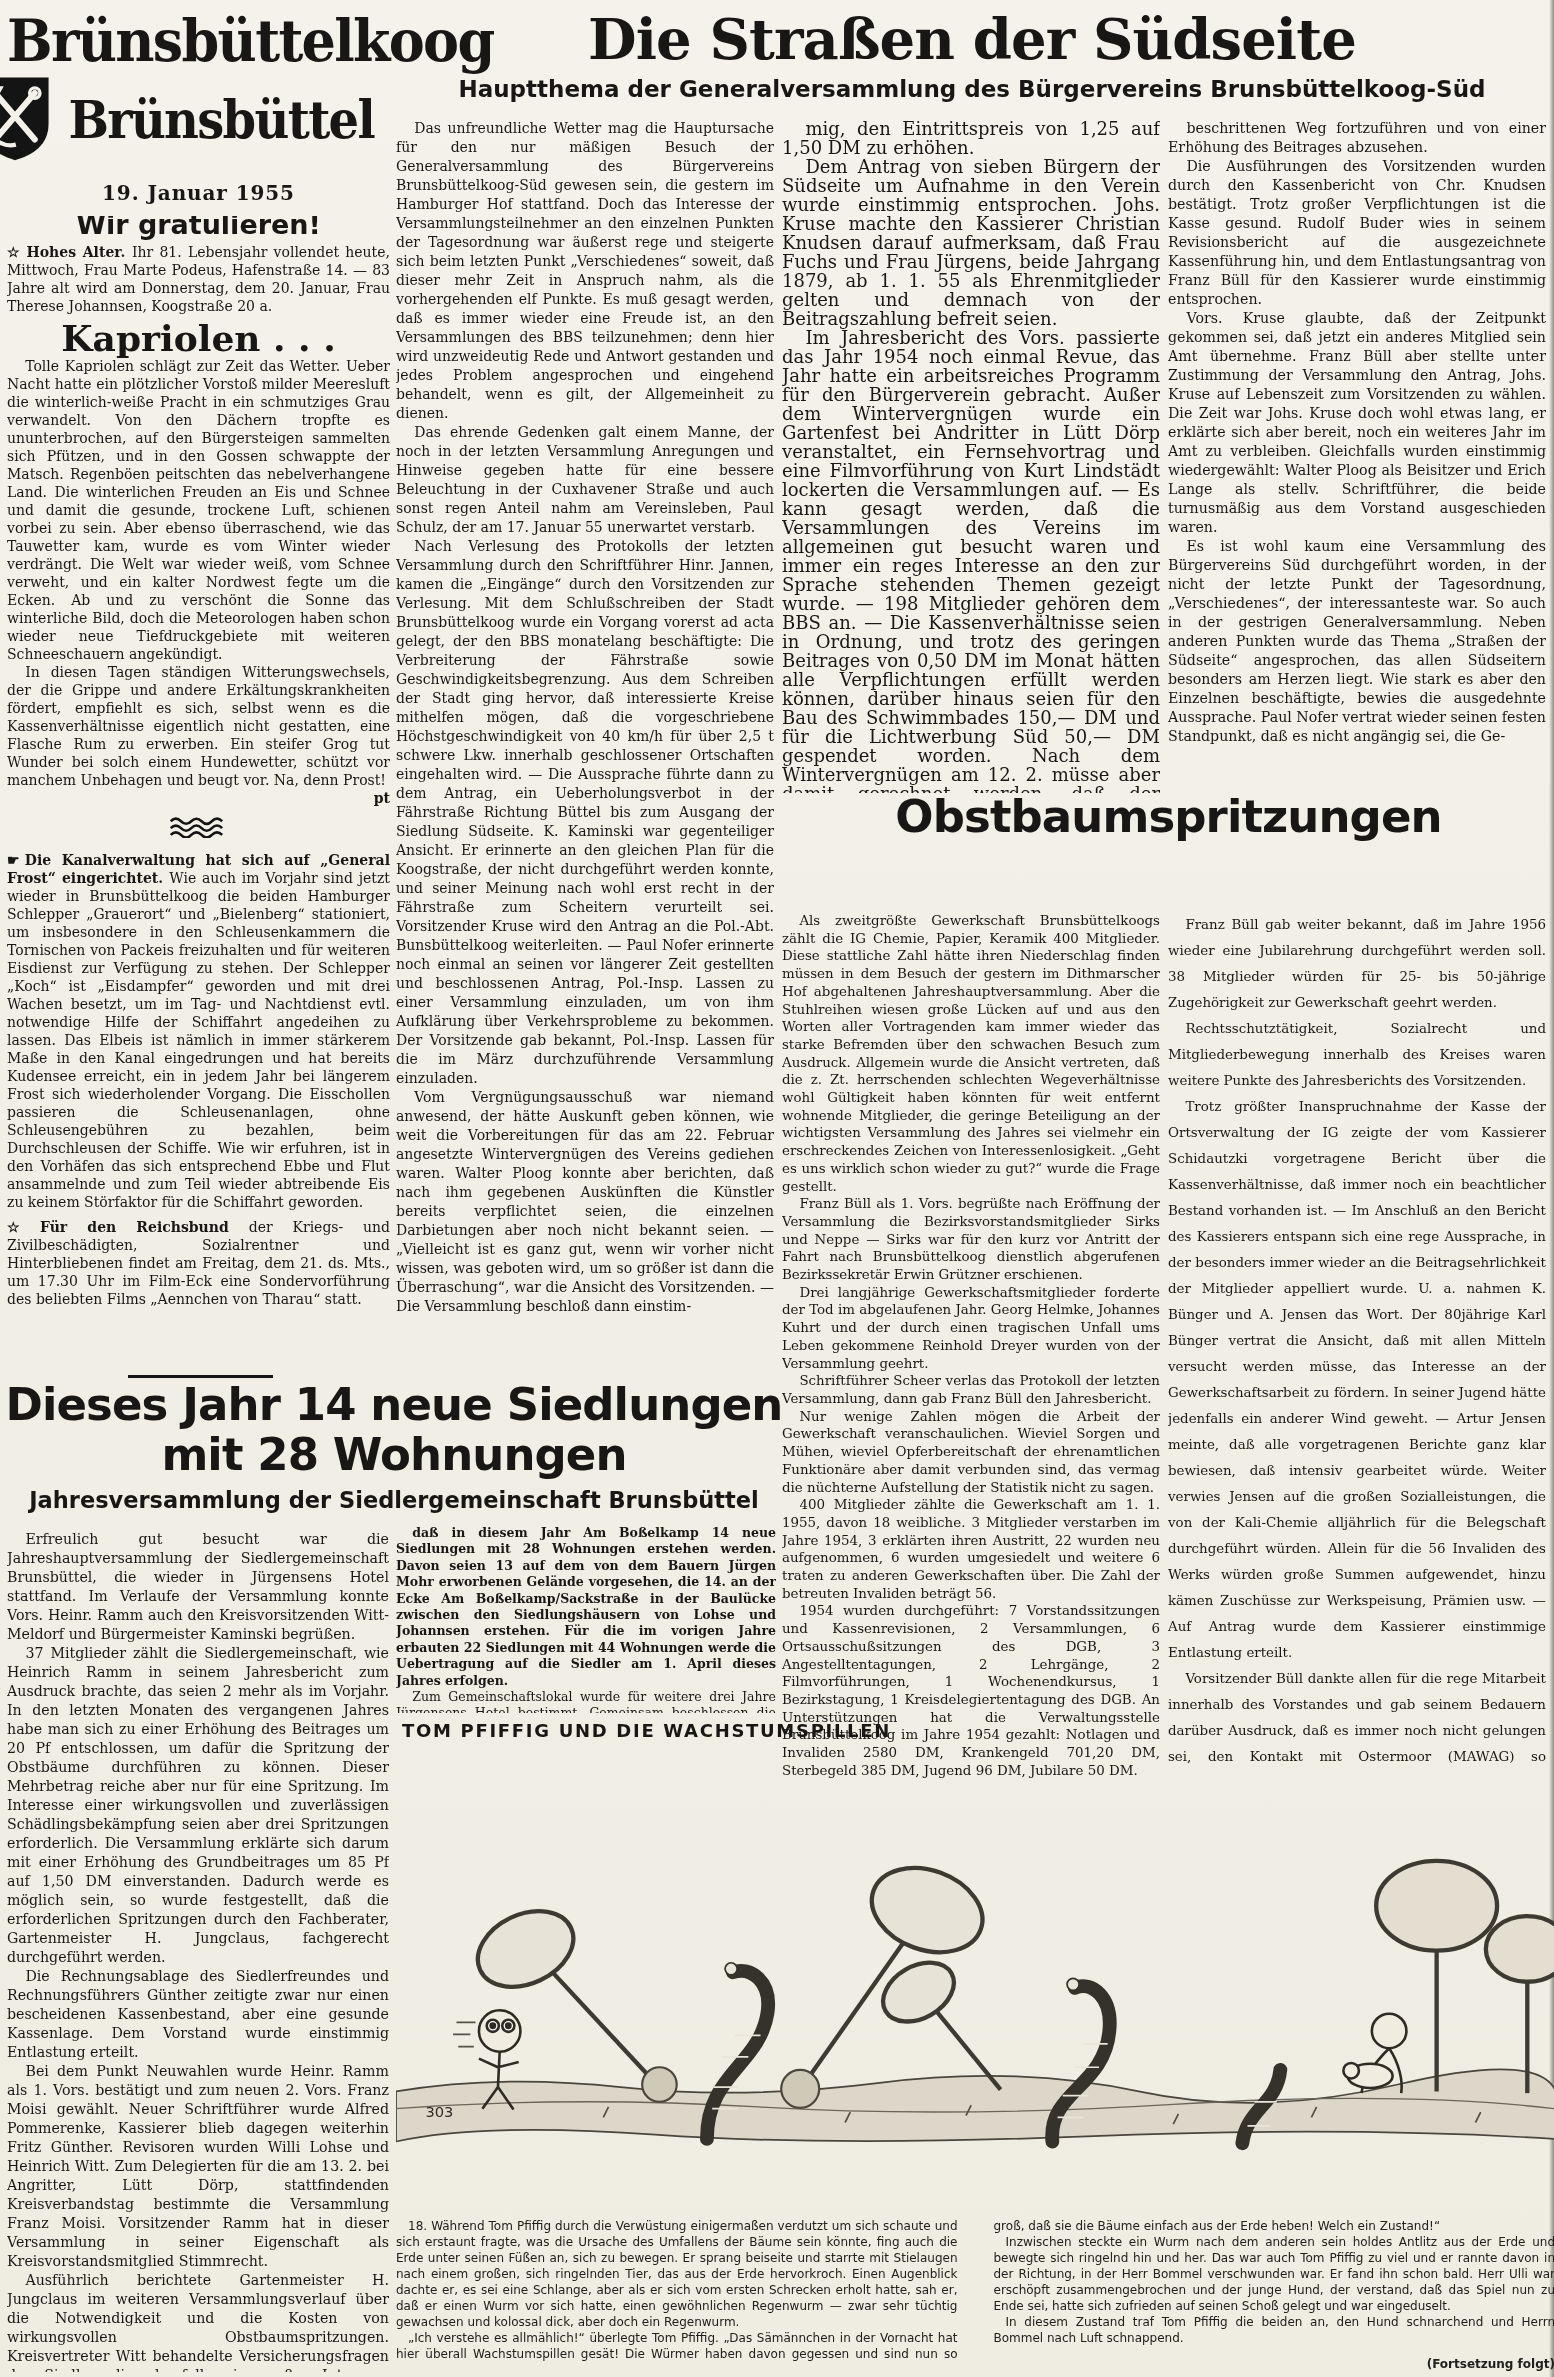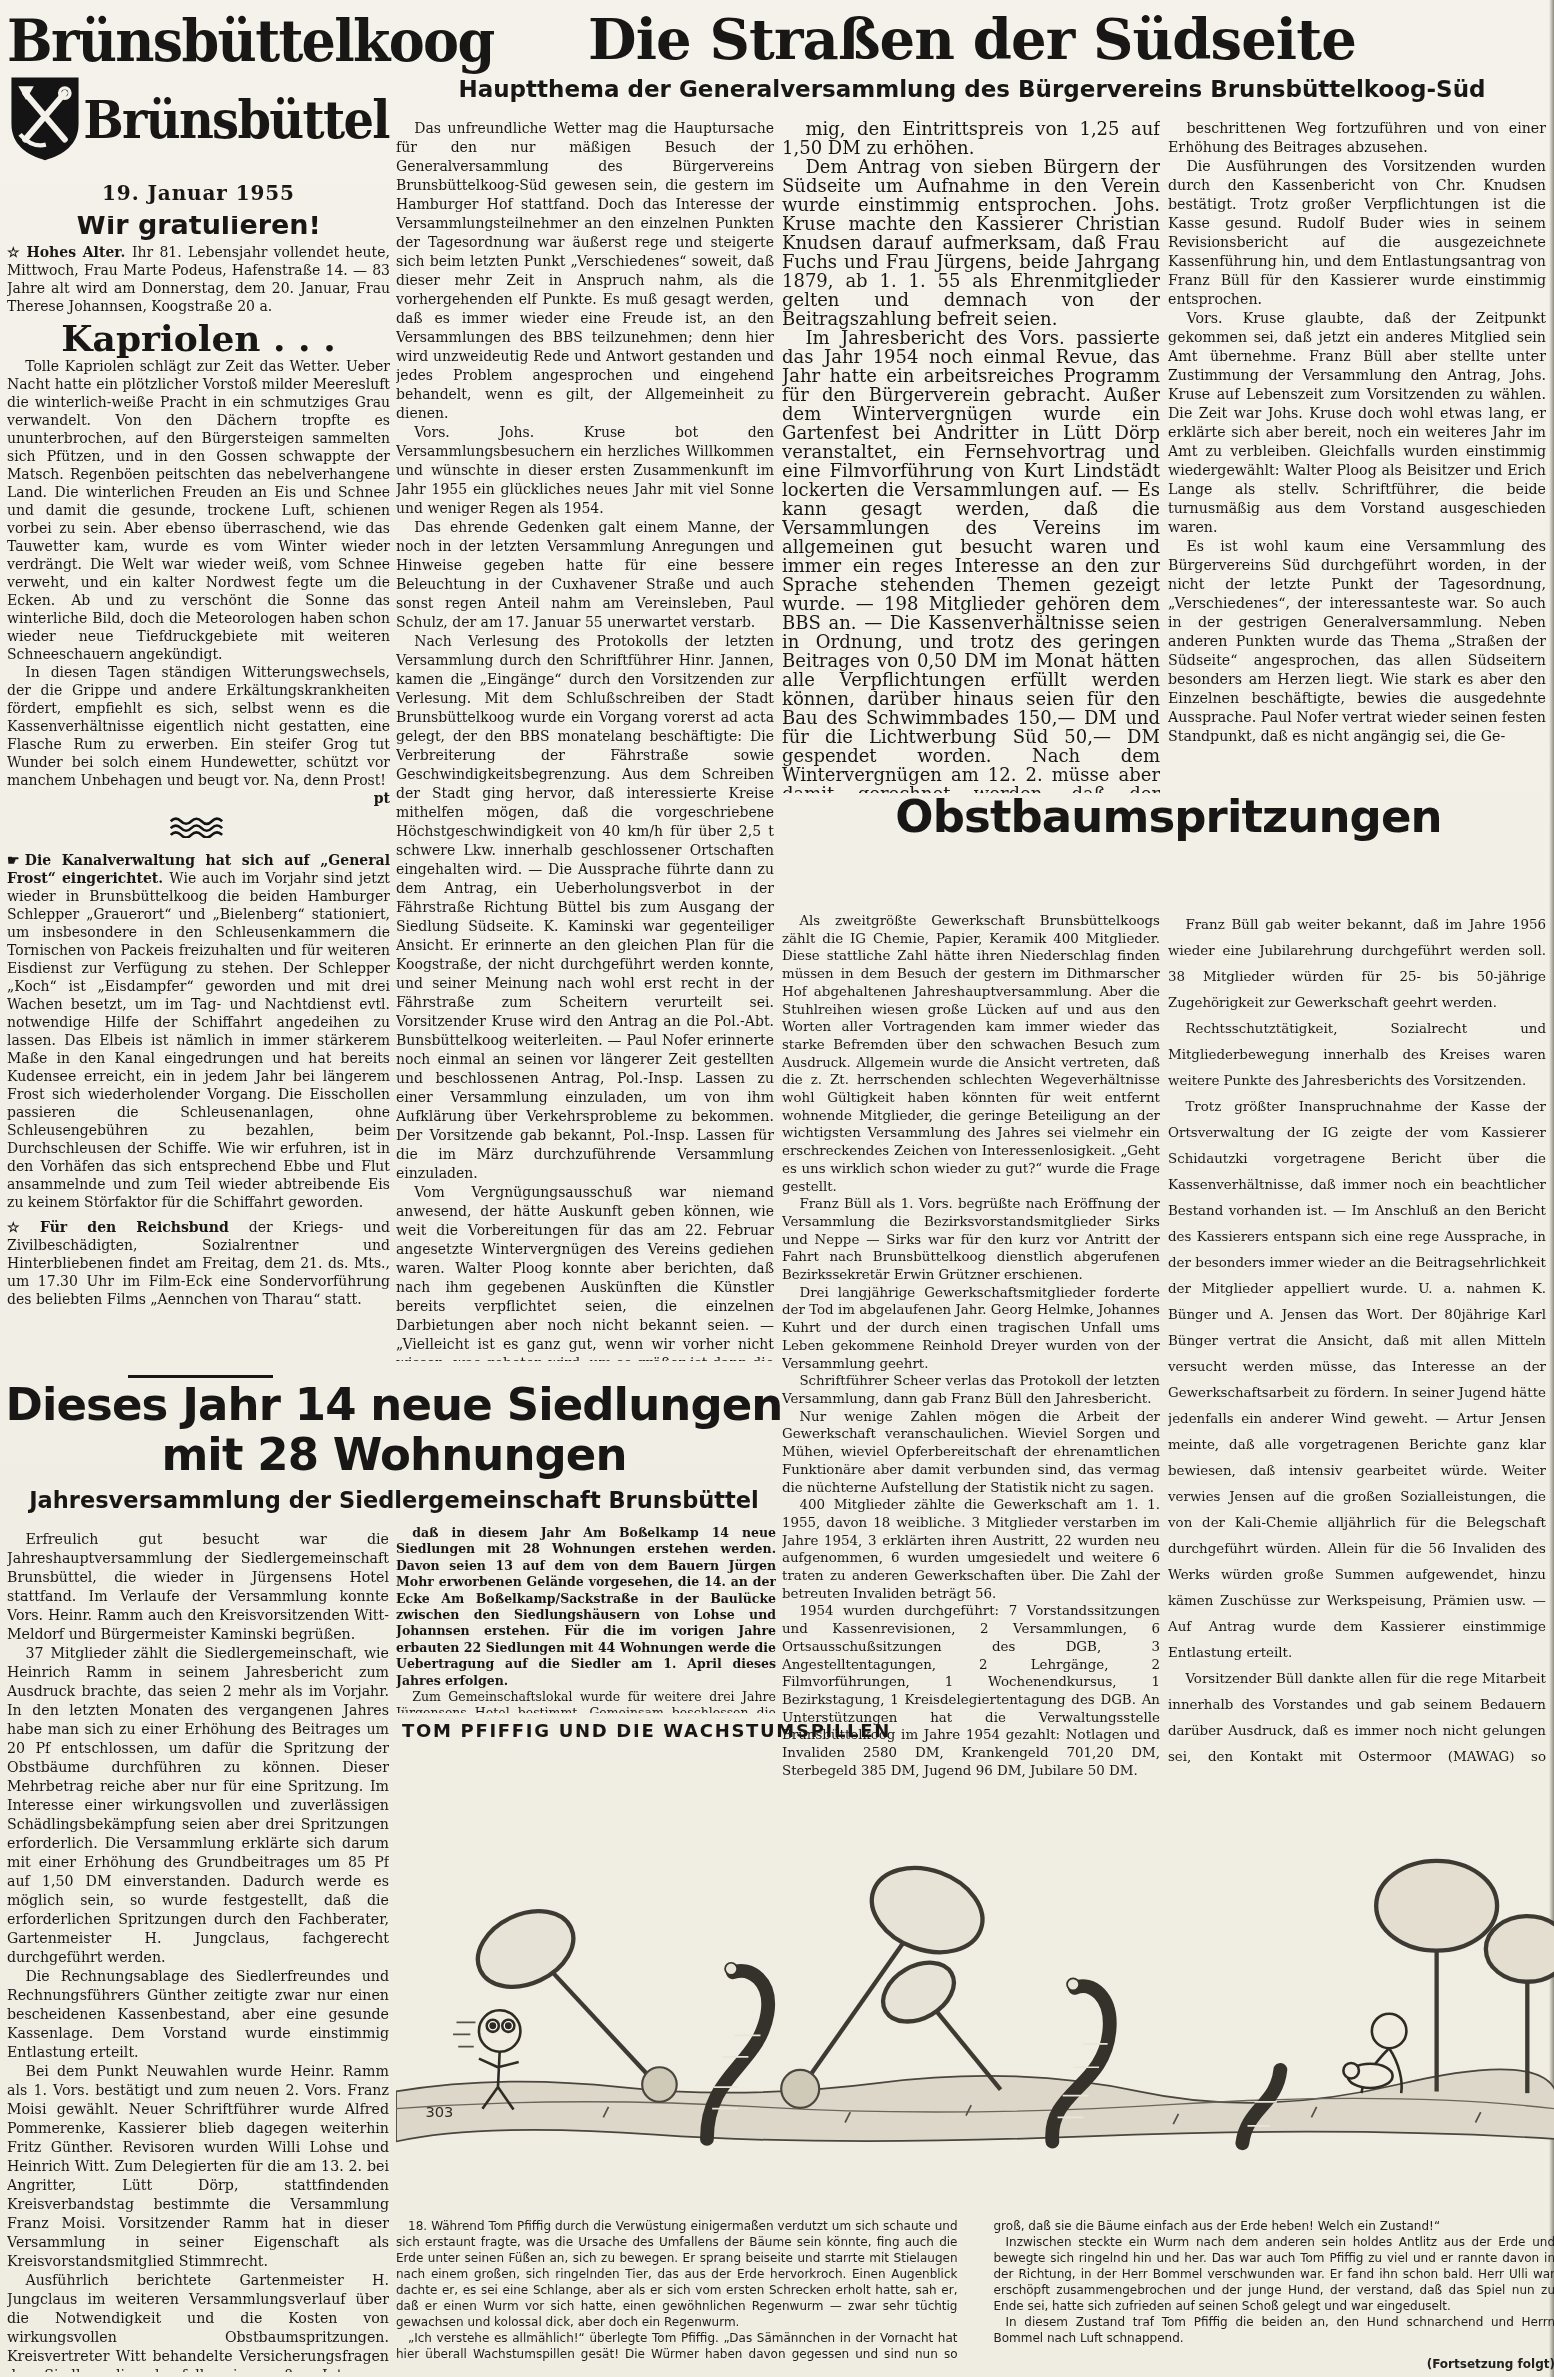--- a/index.html
+++ b/index.html
@@ -6,21 +6,21 @@
   .page{position:relative;width:1554px;height:2377px;margin:0 auto;overflow:hidden;
         background:linear-gradient(180deg,#f4f2ea 0%,#f1eee5 55%,#efece2 100%);
         color:#181715;font-family:"DejaVu Serif","Liberation Serif",serif;}
   .abs{position:absolute;}
   .edge{position:absolute;right:0;top:0;width:5.2px;height:100%;background:linear-gradient(90deg,transparent,#8d8a80);}
 
   
   .masthead{left:7px;top:14px;width:383px;text-align:center;}
   .m-title1{font-weight:bold;font-size:54px;line-height:55px;letter-spacing:-1.7px;
             font-family:"DejaVu Serif","Liberation Serif",serif;transform:scaleY(1.08);}
-  .m-row2{display:flex;align-items:center;justify-content:flex-end;gap:1px;margin-top:5.2px;}
+  .m-row2{display:flex;align-items:center;justify-content:flex-end;gap:16px;margin-top:5.2px;}
   .m-title2{font-weight:bold;font-size:48px;line-height:50px;letter-spacing:-1.7px;transform:scaleY(1.08);}
   .flourish{width:54px;height:35px;background:repeating-linear-gradient(#111 0 4.3px,transparent 4.3px 9.5px);}
   .flourish.l{clip-path:polygon(0 14%,100% 0,100% 100%,0 86%);}
   .flourish.r{clip-path:polygon(0 0,100% 14%,100% 86%,0 100%);}
   .m-date{font-weight:bold;font-size:20px;margin-top:16px;letter-spacing:0.9px;}
 
   
   .col{overflow:hidden;text-align:justify;}
   .col p{margin:0;text-indent:1.3em;}
   .col p.news-item{text-indent:0;margin-top:7.8px;}
@@ -121,21 +121,20 @@
       </div>
   </div>
   <div class="abs rule-short"></div>
 
   <div class="abs lead-head">
     <h1>Die Straßen der Südseite</h1>
     <div class="sub">Hauptthema der Generalversammlung des Bürgervereins Brunsbüttelkoog-Süd</div>
   </div>
   <div class="abs col lead-colA">
       <p>Das unfreundliche Wetter mag die Hauptursache für den nur mäßigen Besuch der Generalversammlung des Bürgervereins Brunsbüttelkoog-Süd gewesen sein, die gestern im Hamburger Hof stattfand. Doch das Interesse der Versammlungsteilnehmer an den einzelnen Punkten der Tagesordnung war äußerst rege und steigerte sich beim letzten Punkt „Verschiedenes“ soweit, daß dieser mehr Zeit in Anspruch nahm, als die vorhergehenden elf Punkte. Es muß gesagt werden, daß es immer wieder eine Freude ist, an den Versammlungen des BBS teilzunehmen; denn hier wird unzweideutig Rede und Antwort gestanden und jedes Problem angesprochen und eingehend behandelt, wenn es gilt, der Allgemeinheit zu dienen.</p>
-      <p>Vors. Johs. Kruse bot den Versammlungsbesuchern ein herzliches Willkommen und wünschte in dieser ersten Zusammenkunft im Jahr 1955 ein glückliches neues Jahr mit viel Sonne und weniger Regen als 1954.</p>
       <p>Das ehrende Gedenken galt einem Manne, der noch in der letzten Versammlung Anregungen und Hinweise gegeben hatte für eine bessere Beleuchtung in der Cuxhavener Straße und auch sonst regen Anteil nahm am Vereinsleben, Paul Schulz, der am 17. Januar 55 unerwartet verstarb.</p>
       <p>Nach Verlesung des Protokolls der letzten Versammlung durch den Schriftführer Hinr. Jannen, kamen die „Eingänge“ durch den Vorsitzenden zur Verlesung. Mit dem Schlußschreiben der Stadt Brunsbüttelkoog wurde ein Vorgang vorerst ad acta gelegt, der den BBS monatelang beschäftigte: Die Verbreiterung der Fährstraße sowie Geschwindigkeitsbegrenzung. Aus dem Schreiben der Stadt ging hervor, daß interessierte Kreise mithelfen mögen, daß die vorgeschriebene Höchstgeschwindigkeit von 40 km/h für über 2,5 t schwere Lkw. innerhalb geschlossener Ortschaften eingehalten wird. — Die Aussprache führte dann zu dem Antrag, ein Ueberholungsverbot in der Fährstraße Richtung Büttel bis zum Ausgang der Siedlung Südseite. K. Kaminski war gegenteiliger Ansicht. Er erinnerte an den gleichen Plan für die Koogstraße, der nicht durchgeführt werden konnte, und seiner Meinung nach wohl erst recht in der Fährstraße zum Scheitern verurteilt sei. Vorsitzender Kruse wird den Antrag an die Pol.-Abt. Bunsbüttelkoog weiterleiten. — Paul Nofer erinnerte noch einmal an seinen vor längerer Zeit gestellten und beschlossenen Antrag, Pol.-Insp. Lassen zu einer Versammlung einzuladen, um von ihm Aufklärung über Verkehrsprobleme zu bekommen. Der Vorsitzende gab bekannt, Pol.-Insp. Lassen für die im März durchzuführende Versammlung einzuladen.</p>
       <p>Vom Vergnügungsausschuß war niemand anwesend, der hätte Auskunft geben können, wie weit die Vorbereitungen für das am 22. Februar angesetzte Wintervergnügen des Vereins gediehen waren. Walter Ploog konnte aber berichten, daß nach ihm gegebenen Auskünften die Künstler bereits verpflichtet seien, die einzelnen Darbietungen aber noch nicht bekannt seien. — „Vielleicht ist es ganz gut, wenn wir vorher nicht wissen, was geboten wird, um so größer ist dann die Überraschung“, war die Ansicht des Vorsitzenden. — Die Versammlung beschloß dann einstim-</p>
     </div>
   <div class="abs col lead-colB">
       <p>mig, den Eintrittspreis von 1,25 auf 1,50 DM zu erhöhen.</p>
       <p>Dem Antrag von sieben Bürgern der Südseite um Aufnahme in den Verein wurde einstimmig entsprochen. Johs. Kruse machte den Kassierer Christian Knudsen darauf aufmerksam, daß Frau Fuchs und Frau Jürgens, beide Jahrgang 1879, ab 1. 1. 55 als Ehrenmitglieder gelten und demnach von der Beitragszahlung befreit seien.</p>
       <p>Im Jahresbericht des Vors. passierte das Jahr 1954 noch einmal Revue, das Jahr hatte ein arbeitsreiches Programm für den Bürgerverein gebracht. Außer dem Wintervergnügen wurde ein Gartenfest bei Andritter in Lütt Dörp veranstaltet, ein Fernsehvortrag und eine Filmvorführung von Kurt Lindstädt lockerten die Versammlungen auf. — Es kann gesagt werden, daß die Versammlungen des Vereins im allgemeinen gut besucht waren und immer ein reges Interesse an den zur Sprache stehenden Themen gezeigt wurde. — 198 Mitglieder gehören dem BBS an. — Die Kassenverhältnisse seien in Ordnung, und trotz des geringen Beitrages von 0,50 DM im Monat hätten alle Verpflichtungen erfüllt werden können, darüber hinaus seien für den Bau des Schwimmbades 150,— DM und für die Lichtwerbung Süd 50,— DM gespendet worden. Nach dem Wintervergnügen am 12. 2. müsse aber damit gerechnet werden, daß der Kassenbestand gleich plus minus null sei; aber es sei auch nicht die Aufgabe des Vereins, Kapital zu horten. — Die allgemeine Ansicht ging dahin, den jetzt</p>
     </div>
   <div class="abs col lead-colC">

